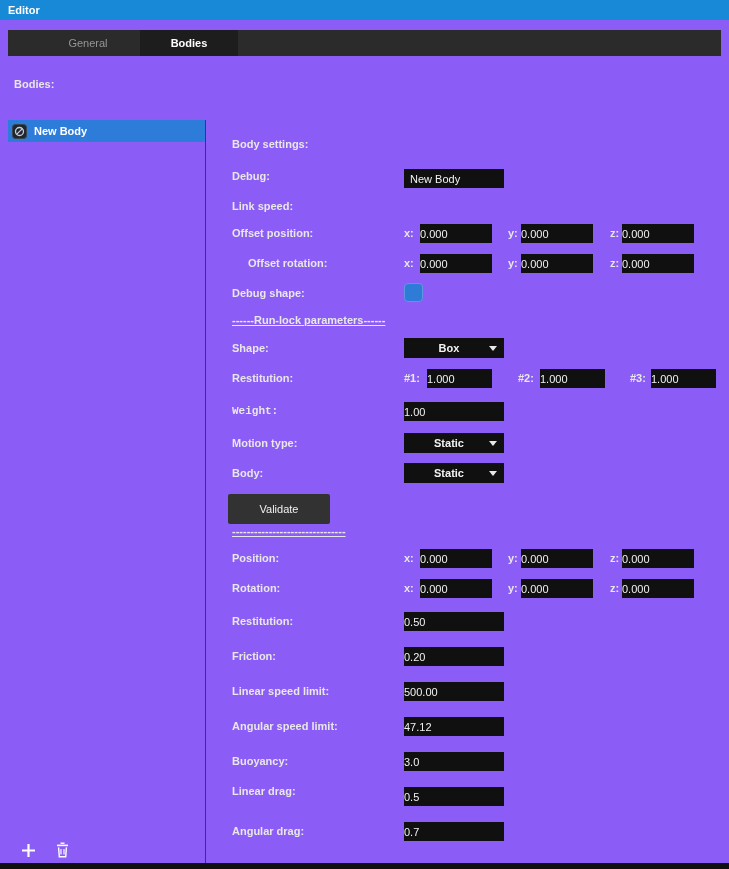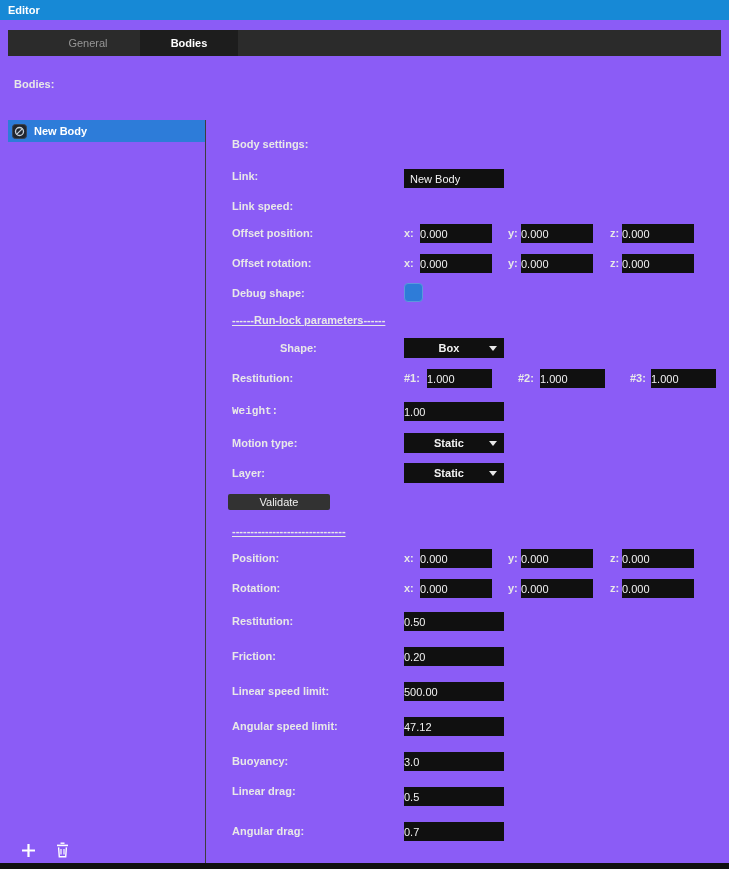--- a/index.html
+++ b/index.html
@@ -29,21 +29,21 @@
   .tfield { position:absolute; height:19px; background:#101010; border:none; outline:none; color:#f2f2f2; font-size:11px; font-family:inherit; text-align:left; }
   .tfield.left-align { text-align:left; padding-left:6px; }
 
   .checkbox { position:absolute; left:404px; width:19px; height:19px; border-radius:4px; background:#1a1a1a; border:1px solid #3a3a3a; cursor:pointer; }
   .checkbox[data-checked="true"] { background:#2e7cd8; border:1px solid #5d97dd; }
 
   .dropdown { position:absolute; left:404px; width:100px; height:20px; background:#101010; display:flex; align-items:center; justify-content:center; cursor:pointer; }
   .dd-value { font-size:11px; color:#f2f2f2; font-weight:700; padding-right:10px; }
   .dd-arrow { position:absolute; right:7px; top:8px; width:0; height:0; border-left:4.5px solid transparent; border-right:4.5px solid transparent; border-top:5px solid #e8e8e8; }
 
-  .btn { position:absolute; left:228px; width:102px; height:16px; background:#323232; border:none; border-radius:2px; color:#f0f0f0; font-size:11px; font-family:inherit; cursor:pointer; }
+  .btn { position:absolute; left:228px; width:102px; height:30px; background:#323232; border:none; border-radius:2px; color:#f0f0f0; font-size:11px; font-family:inherit; cursor:pointer; }
 
   .septext { position:absolute; left:232px; font-size:11px; font-weight:700; color:#e8e8e8; line-height:12px; white-space:nowrap;text-decoration:underline; }
 
   .footer-strip { position:absolute; left:0; top:863px; width:729px; height:6px; background:#101010; }
 </style>
 </head>
 <body>
 
 <div class="window">
 
@@ -82,47 +82,47 @@
         <path d="M4.5 1.2 h4" stroke="#ffffff" stroke-width="1.4"></path>
         <path d="M1 3.4 h11" stroke="#ffffff" stroke-width="1.6"></path>
         <path d="M2.6 5.4 l0.7 9.4 h6.4 l0.7 -9.4" fill="none" stroke="#ffffff" stroke-width="1.4"></path>
         <path d="M5 7 v5.5 M8 7 v5.5" stroke="#ffffff" stroke-width="1.2"></path>
       </svg>
     </span>
   </div>
 
   <div class="flabel" style="top:138px;">Body settings:</div>
 
-  <div class="flabel" style="top:170px;">Link:</div>
+  <div class="flabel" style="top:170px;">Debug:</div>
   <input class="tfield left-align" style="left: 404px; top: 169px; width: 100px;" value="New Body">
 
   <div class="flabel" style="top:200px;">Link speed:</div>
 
   <div class="flabel" style="top:227px;">Offset position:</div>
   <span class="axlabel" style="left:404px; top:227px;">x:</span>
   <input class="tfield" style="left: 420px; top: 224px; width: 72px;" value="0.000">
   <span class="axlabel" style="left:508px; top:227px;">y:</span>
   <input class="tfield" style="left: 521px; top: 224px; width: 72px;" value="0.000">
   <span class="axlabel" style="left:610px; top:227px;">z:</span>
   <input class="tfield" style="left: 622px; top: 224px; width: 72px;" value="0.000">
 
-  <div class="flabel" style="top:257px;">Offset rotation:</div>
+  <div class="flabel" style="top:257px;margin-left:16px;">Offset rotation:</div>
   <span class="axlabel" style="left:404px; top:257px;">x:</span>
   <input class="tfield" style="left: 420px; top: 254px; width: 72px;" value="0.000">
   <span class="axlabel" style="left:508px; top:257px;">y:</span>
   <input class="tfield" style="left: 521px; top: 254px; width: 72px;" value="0.000">
   <span class="axlabel" style="left:610px; top:257px;">z:</span>
   <input class="tfield" style="left: 622px; top: 254px; width: 72px;" value="0.000">
 
   <div class="flabel" style="top:287px;">Debug shape:</div>
   <div class="checkbox" style="top:283px;" data-checked="true"></div>
 
   <div class="septext" style="top:314px;">------Run-lock parameters------</div>
 
-  <div class="flabel" style="top:342px;margin-left:48px;">Shape:</div>
+  <div class="flabel" style="top:342px;">Shape:</div>
   <div class="dropdown" style="top:338px;">
     <span class="dd-value">Box</span>
     <span class="dd-arrow"></span>
   </div>
 
   <div class="flabel" style="top:372px;">Restitution:</div>
   <span class="axlabel" style="left:404px; top:372px;">#1:</span>
   <input class="tfield" style="left: 427px; top: 369px; width: 65px;" value="1.000">
   <span class="axlabel" style="left:518px; top:372px;">#2:</span>
   <input class="tfield" style="left: 540px; top: 369px; width: 65px;" value="1.000">
@@ -131,21 +131,21 @@
 
   <div class="flabel" style="top:405px;font-family:Liberation Mono, monospace;">Weight:</div>
   <input class="tfield" style="left: 404px; top: 402px; width: 100px;" value="1.00">
 
   <div class="flabel" style="top:437px;">Motion type:</div>
   <div class="dropdown" style="top:433px;">
     <span class="dd-value">Static</span>
     <span class="dd-arrow"></span>
   </div>
 
-  <div class="flabel" style="top:467px;">Layer:</div>
+  <div class="flabel" style="top:467px;">Body:</div>
   <div class="dropdown" style="top:463px;">
     <span class="dd-value">Static</span>
     <span class="dd-arrow"></span>
   </div>
 
   <button class="btn" style="top:494px;">Validate</button>
 
   <div class="septext" style="top:525px;">-------------------------------</div>
 
   <div class="flabel" style="top:552px;">Position:</div>

